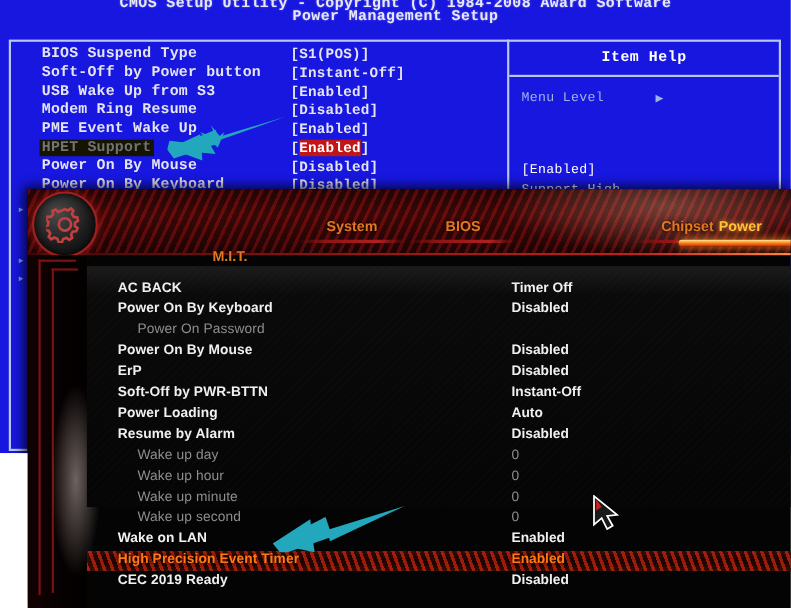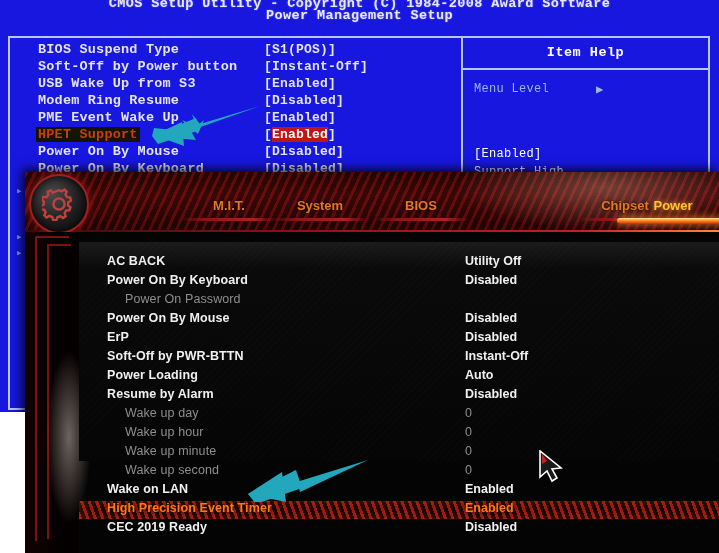--- a/index.html
+++ b/index.html
@@ -96,21 +96,21 @@
   .lb-val {
     position: absolute;
     left: 226px;
     color: #e4e4f2;
     font-size: 13px;
     letter-spacing: 0.2px;
     font-weight: bold;
   }
   .lb-row.sel .lb-name {
     background: #141400;
-    color: #c2410c;
+    color: #737373;
     padding: 0 2px;
     margin-left: -2px;
   }
   .lb-row.sel .lb-val .hl {
     background: #c21616;
     color: #ffffff;
   }
   #lb-navhint {
     position: absolute;
     left: 26px; top: 378px;
@@ -360,21 +360,21 @@
 
     <div id="gear-badge">
       <svg width="34" height="34" viewBox="0 0 34 34">
         <g fill="none" stroke="#c24040" stroke-width="2.4">
           <path d="M17 3.2 l2.9 1.1 2.6-1.8 2.2 2.2 -1.3 2.9 1.8 2.6 3.1 .4 .6 3.1 -2.7 1.6 -.2 3.2 2.5 1.9 -1.2 2.9 -3.1 .1 -1.6 2.8 1 3 -2.6 1.8 -2.6-1.8 -3 1.1 -1.1 2.9 -3.1-.2 -1-3 -3-1.1 -2.7 1.6 -2.2-2.2 1.4-2.9 -1.5-2.7 -3.1-.5 -.4-3.1 2.9-1.3 .4-3.1 -2.3-2.1 1.5-2.7 3.1 .3 2-2.4 -.6-3.1 2.9-1.2 2.2 2.2z"></path>
           <circle cx="17" cy="17" r="5.6"></circle>
         </g>
       </svg>
     </div>
 
-    <div class="uefi-tab" style="left:156px; width:96px;">
+    <div class="uefi-tab" style="left:136px; width:96px;margin-top:27px;">
       <span>M.I.T.</span>
       <span class="ul"></span>
     </div>
     <div class="uefi-tab" style="left:247px; width:96px;">
       <span>System</span>
       <span class="ul"></span>
     </div>
     <div class="uefi-tab" style="left:348px; width:96px;">
       <span>BIOS</span>
       <span class="ul"></span>
@@ -393,21 +393,21 @@
       <div class="rail-line" style="left:22px; top:12px; width:2px; height:295px;"></div>
       <div class="rail-line" style="left:10px; top:4px; width:34px; height:2px;"></div>
       <div class="rail-line" style="left:22px; top:12px; width:24px; height:2px;"></div>
       <div id="rail-glow"></div>
     </div>
 
     <div id="uefi-panel">
 
       <div class="set-row top" style="top:12px;">
         <span class="rname" style="left:28px;">AC BACK</span>
-        <span class="rval">Utility Off</span>
+        <span class="rval">Timer Off</span>
       </div>
       <div class="set-row top" style="top:31px;">
         <span class="rname" style="left:28px;">Power On By Keyboard</span>
         <span class="rval">Disabled</span>
       </div>
       <div class="set-row sub" style="top:50px;">
         <span class="rname">Power On Password</span>
         <span class="rval"></span>
       </div>
       <div class="set-row top" style="top:69px;">

